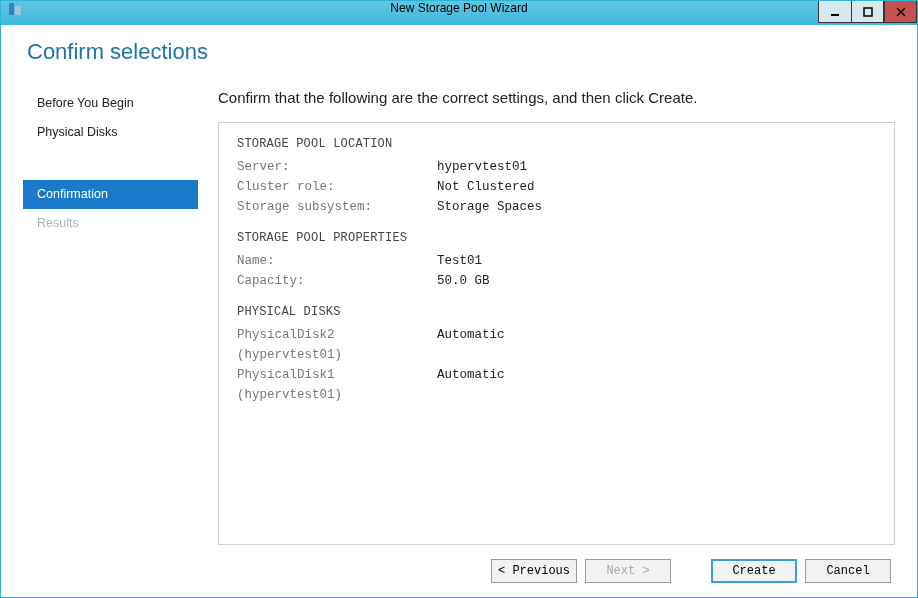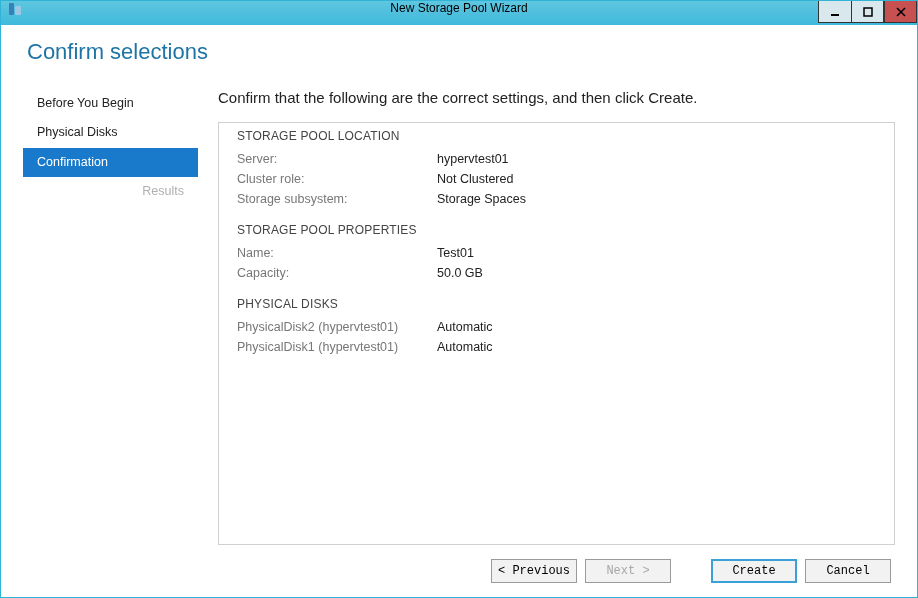--- a/index.html
+++ b/index.html
@@ -83,41 +83,42 @@
   .sidebar .step {
     padding: 4px 14px;
     font-size: 12.5px;
     color: #222;
     cursor: default;
     line-height: 1.7;
   }
   .sidebar .step.active {
     background: #1979ca;
     color: #fff;
+    margin-top: 32px;
   }
   .sidebar .step.disabled {
     color: #b0b0b0;
-    text-align: right;
   }
   .main {
     flex: 1;
     padding-left: 20px;
     display: flex;
     flex-direction: column;
   }
   .instruction {
     font-size: 15px;
     color: #222;
     margin-bottom: 16px;
   }
   .summary-box {
     border: 1px solid #d0d0d0;
     flex: 1;
-    padding: 4px 18px 12px 18px;
+    padding: 12px 18px 12px 18px;
     overflow: auto;
+    font-family: Liberation Mono, monospace;
   }
   .section-header {
     font-size: 12px;
     color: #444;
     letter-spacing: .2px;
     margin-top: 14px;
     margin-bottom: 6px;
   }
   .section-header:first-child { margin-top: 2px; }
   .kv-row {

